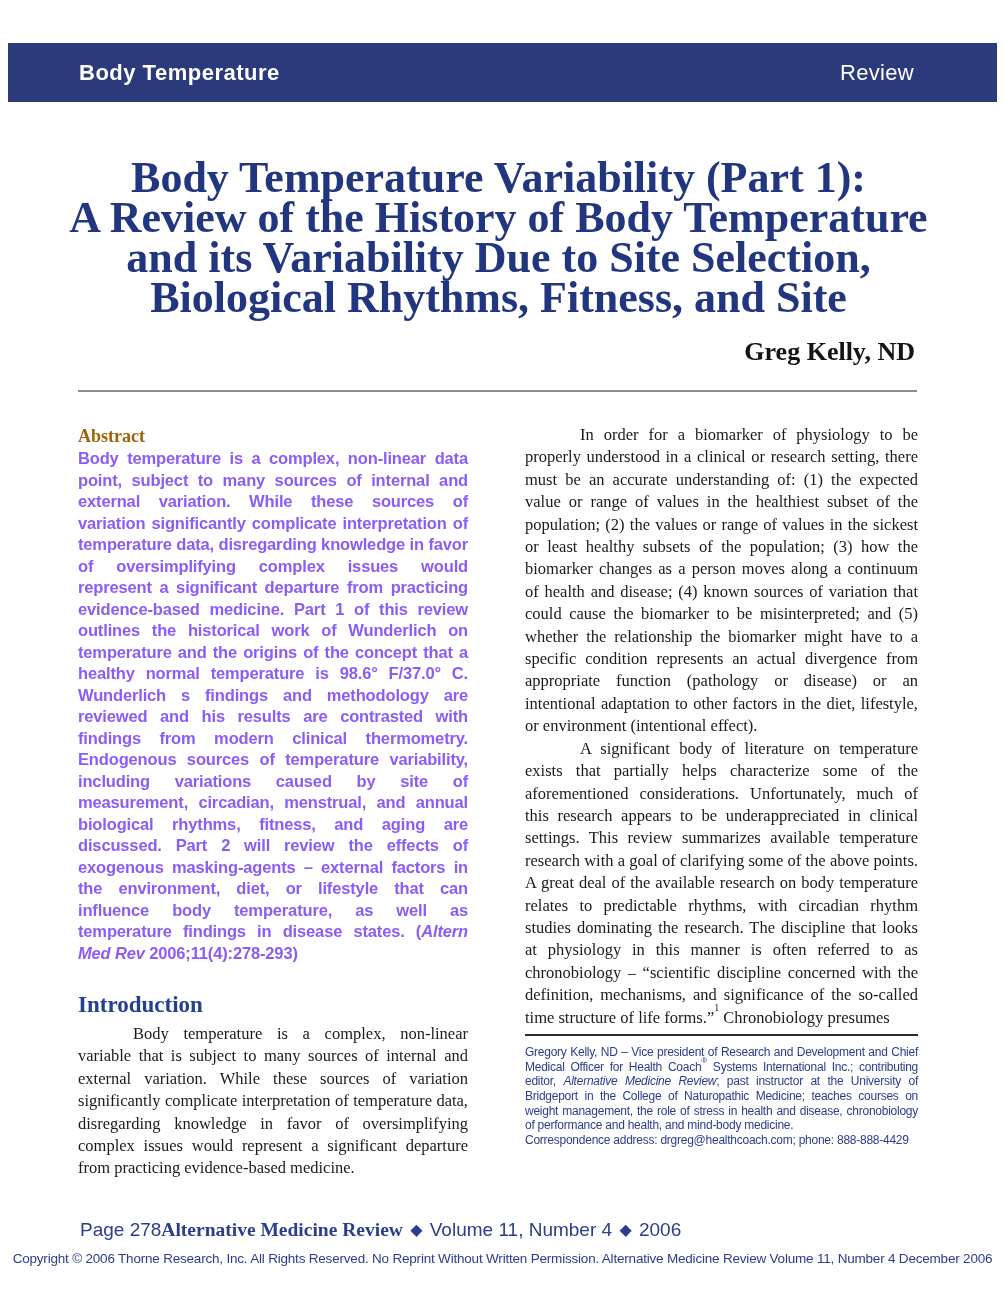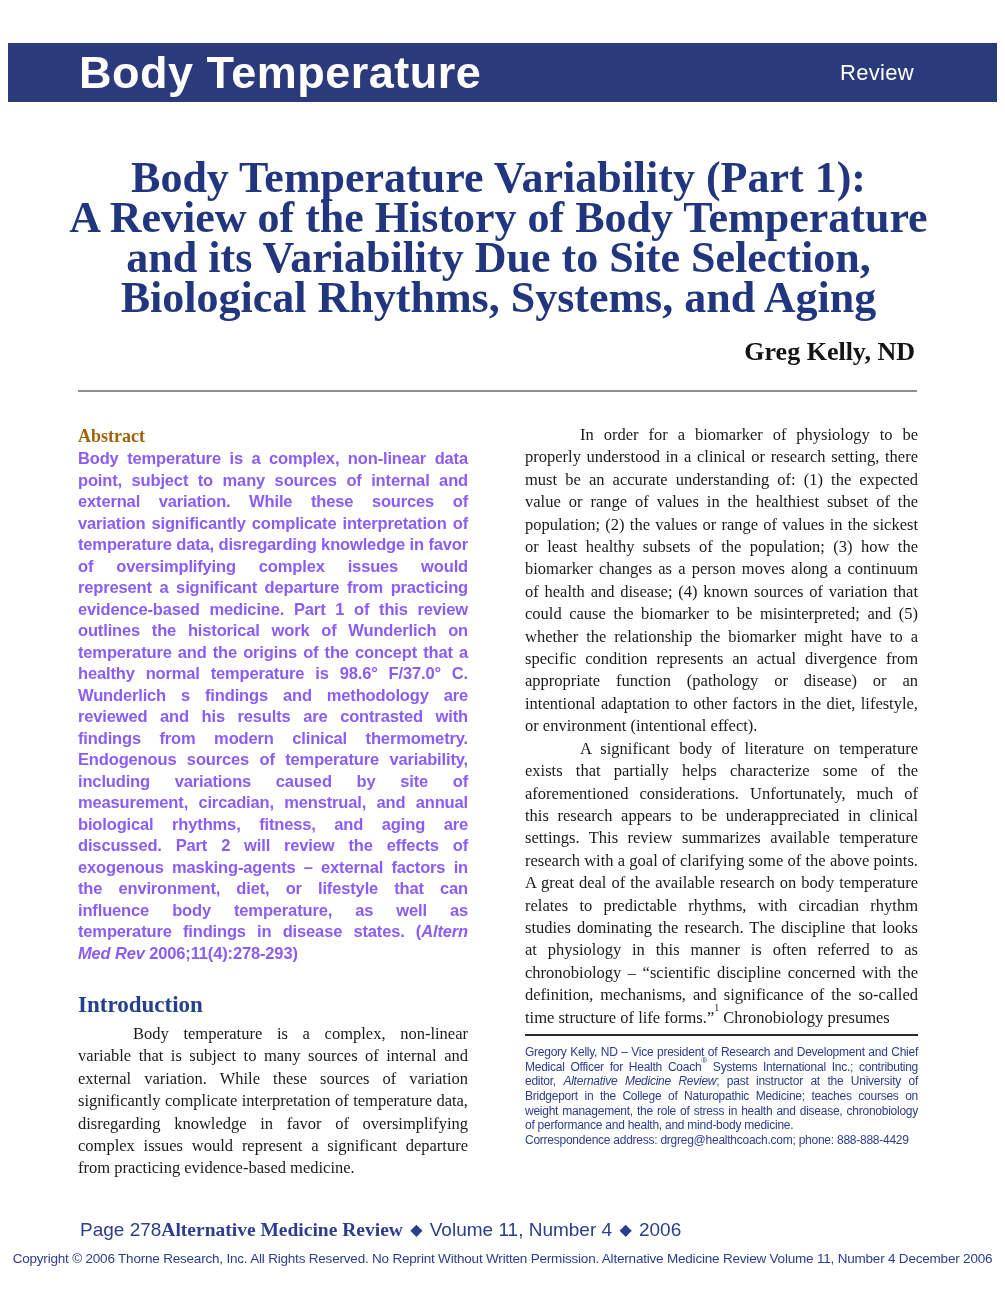--- a/index.html
+++ b/index.html
@@ -14,21 +14,21 @@
   .topbar{
     position:absolute;left:8px;right:8px;top:43px;height:59px;
     background:#2b3a7a;
     display:flex;align-items:center;justify-content:space-between;
     box-sizing:border-box;
     padding:0 83px 0 71px;
   }
   .brand{
     color:#ffffff;
     font-family:"Liberation Sans","DejaVu Sans",sans-serif;
-    font-weight:bold;font-size:45px;letter-spacing:.5px;
+    font-weight:bold;font-size:22px;letter-spacing:.5px;
   }
   .badge{
     color:#ffffff;
     font-family:"Liberation Sans","DejaVu Sans",sans-serif;
     font-weight:400;font-size:22px;letter-spacing:.3px;
   }
   
   .title{
     position:absolute;top:158px;left:60px;right:68px;
     text-align:center;
@@ -117,21 +117,21 @@
 
   <header class="topbar">
     <span class="brand">Body Temperature</span>
     <span class="badge">Review</span>
   </header>
 
   <div class="title">
     <div>Body Temperature Variability (Part 1):</div>
     <div>A Review of the History of Body Temperature</div>
     <div>and its Variability Due to Site Selection,</div>
-    <div>Biological Rhythms, Systems, and Aging</div>
+    <div>Biological Rhythms, Fitness, and Site</div>
   </div>
 
   <div class="author">Greg Kelly, ND</div>
 
   <div class="rule"></div>
 
   <main class="columns">
 
     <section class="col-left">
       <div class="abs-head">Abstract</div>

